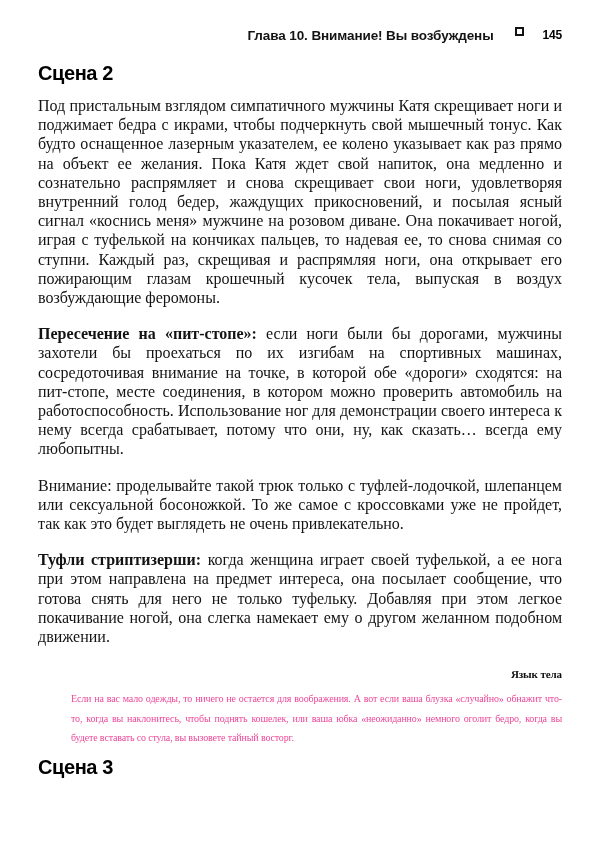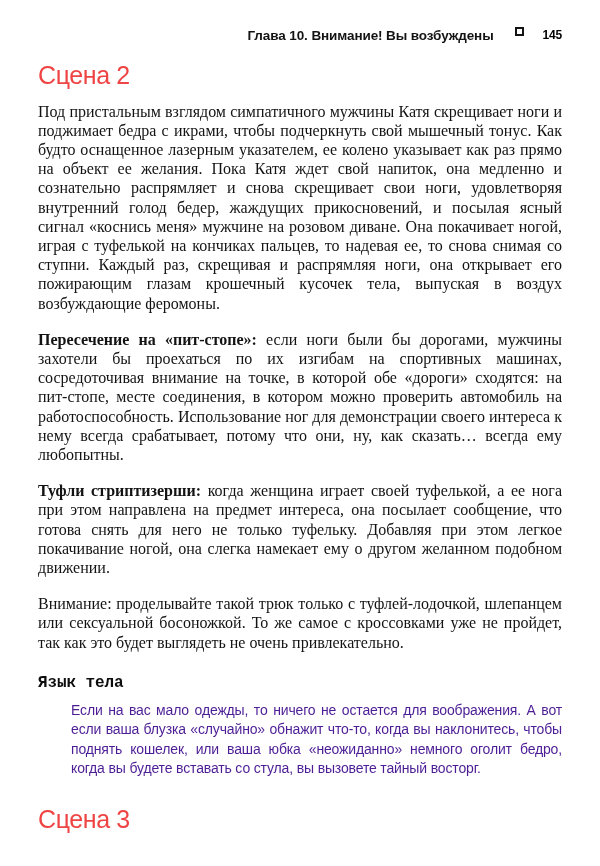--- a/index.html
+++ b/index.html
@@ -58,37 +58,38 @@
     font-family: "Liberation Sans", sans-serif;
     font-size: 12px;
     font-weight: 700;
     color: #000000;
     letter-spacing: -0.2px;
   }
 
   
   h1.scene-title {
     font-family: "Liberation Sans", sans-serif;
-    font-size: 25px;
-    font-weight: 400;
-    color: #ef4444;
+    font-size: 20px;
+    font-weight: 700;
+    color: #000000;
     margin: 18px 0 12px 0;
     letter-spacing: -0.4px;
     line-height: 1.1;
   }
   h1.scene-title.second {
-    margin-top: 28px;
+    margin-top: 8px;
   }
   h2.sub-title {
-    font-family: Liberation Mono, monospace;
-    font-size: 16px;
+    font-family: Liberation Serif, serif;
+    font-size: 11px;
     font-weight: 700;
     color: #0d0d0d;
     margin: 22px 0 9px 0;
     letter-spacing: -0.1px;
+    text-align: right;
   }
 
   
   p.body {
     font-family: "Liberation Serif", serif;
     font-size: 16px;
     line-height: 19.2px;
     text-align: justify;
     text-justify: inter-word;
     margin: 0;
@@ -100,50 +101,50 @@
   }
   .lead {
     font-weight: 700;
   }
 
   
   .callout {
     margin: 0 0 0 33px;
   }
   .callout p {
-    font-family: Liberation Sans, sans-serif;
-    font-size: 14px;
+    font-family: Liberation Serif, serif;
+    font-size: 10px;
     line-height: 19.4px;
     text-align: justify;
     text-justify: inter-word;
     margin: 0;
-    color: #4c1d95;
+    color: #ec4899;
     letter-spacing: -0.15px;
   }
 </style>
 </head>
 <body>
 
 <div class="page">
 
   <div class="running-head">
     <span class="running-head-title">Глава 10. Внимание! Вы возбуждены</span>
     <span class="head-marker"></span>
     <span class="page-number">145</span>
   </div>
 
   <h1 class="scene-title">Сцена 2</h1>
 
   <p class="body">Под пристальным взглядом симпатичного мужчины Катя скрещивает ноги и поджимает бедра с икрами, чтобы подчеркнуть свой мышечный тонус. Как будто оснащенное лазерным указателем, ее колено указывает как раз прямо на объект ее желания. Пока Катя ждет свой напиток, она медленно и сознательно распрямляет и снова скрещивает свои ноги, удовлетворяя внутренний голод бедер, жаждущих прикосновений, и посылая ясный сигнал «коснись меня» мужчине на розовом диване. Она покачивает ногой, играя с туфелькой на кончиках пальцев, то надевая ее, то снова снимая со ступни. Каждый раз, скрещивая и распрямляя ноги, она открывает его пожирающим глазам крошечный кусочек тела, выпуская в воздух возбуждающие феромоны.</p>
 
   <p class="body"><span class="lead">Пересечение на «пит-стопе»:</span><span> если ноги были бы дорогами, мужчины захотели бы проехаться по их изгибам на спортивных машинах, сосредоточивая внимание на точке, в которой обе «дороги» сходятся: на пит-стопе, месте соединения, в котором можно проверить автомобиль на работоспособность. Использование ног для демонстрации своего интереса к нему всегда срабатывает, потому что они, ну, как сказать… всегда ему любопытны.</span></p>
 
+  <p class="body">Внимание: проделывайте такой трюк только с туфлей-лодочкой, шлепанцем или сексуальной босоножкой. То же самое с кроссовками уже не пройдет, так как это будет выглядеть не очень привлекательно.</p>
+
   <p class="body"><span class="lead">Туфли стриптизерши:</span><span> когда женщина играет своей туфелькой, а ее нога при этом направлена на предмет интереса, она посылает сообщение, что готова снять для него не только туфельку. Добавляя при этом легкое покачивание ногой, она слегка намекает ему о другом желанном подобном движении.</span></p>
-
-  <p class="body">Внимание: проделывайте такой трюк только с туфлей-лодочкой, шлепанцем или сексуальной босоножкой. То же самое с кроссовками уже не пройдет, так как это будет выглядеть не очень привлекательно.</p>
 
   <h2 class="sub-title">Язык тела</h2>
 
   <div class="callout">
     <p>Если на вас мало одежды, то ничего не остается для воображения. А вот если ваша блузка «случайно» обнажит что-то, когда вы наклонитесь, чтобы поднять кошелек, или ваша юбка «неожиданно» немного оголит бедро, когда вы будете вставать со стула, вы вызовете тайный восторг.</p>
   </div>
 
   <h1 class="scene-title second">Сцена 3</h1>
 
 

